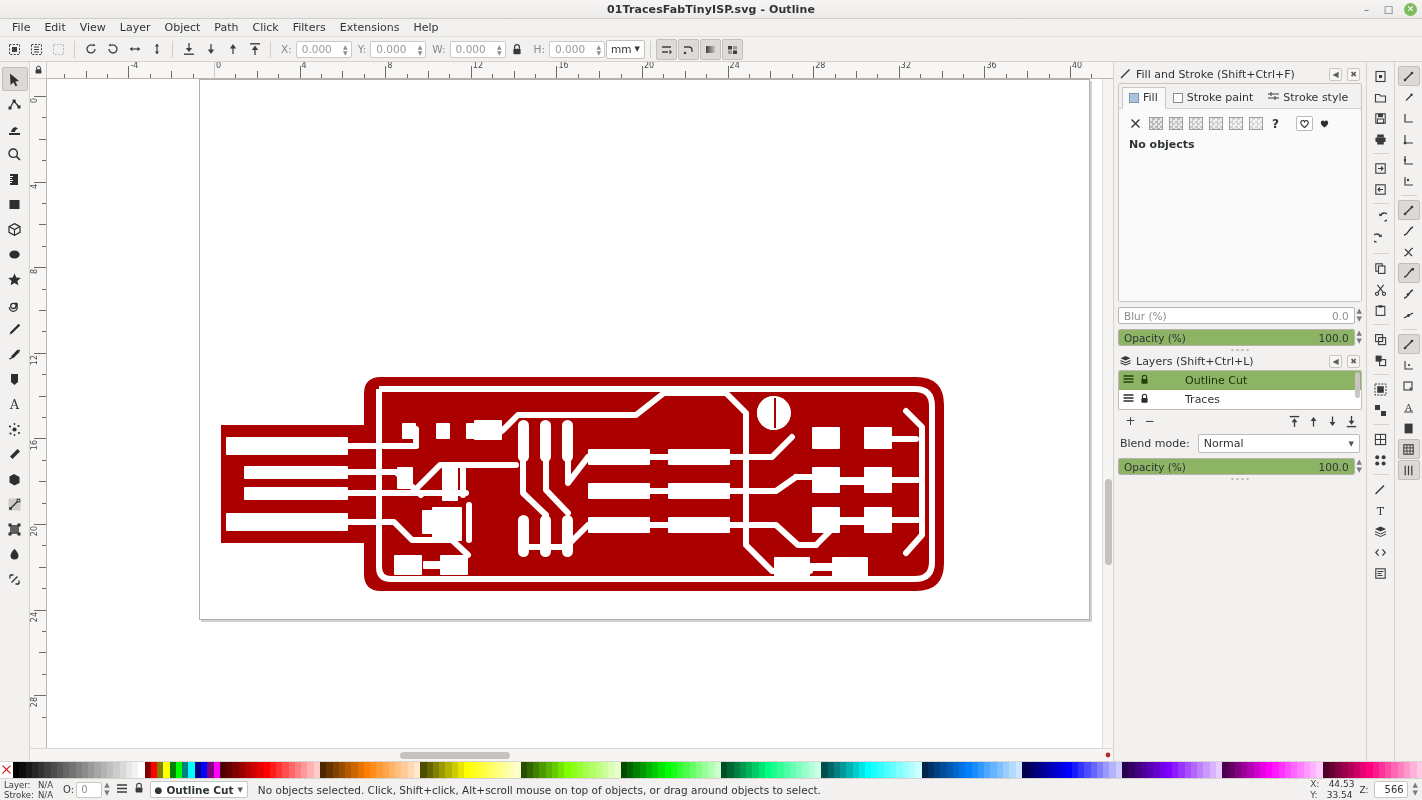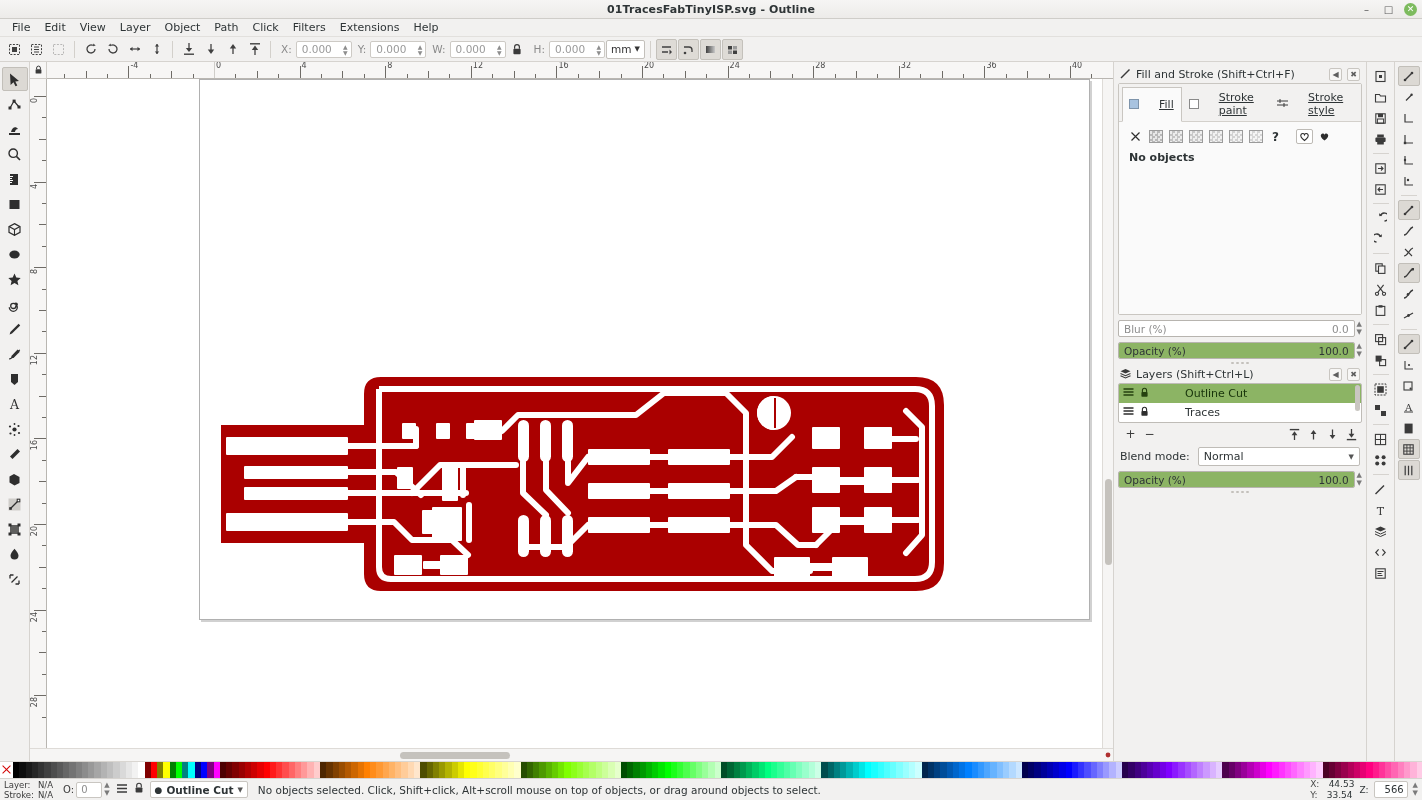--- a/index.html
+++ b/index.html
@@ -104,22 +104,22 @@
   
   .dock { width: 253px; background: #f2f1f0; border-left: 1px solid #d6d3cf;
           display: flex; flex-direction: column; padding: 4px 4px 0 4px; }
   .dlgtitle { height: 17px; display: flex; align-items: center; gap: 5px; padding: 0 2px; }
   .dlgtitle .t { font-size: 11px; color: #2e3436; flex: 1; }
   .dbtn { width: 13px; height: 13px; border: 1px solid #c9c6c1; border-radius: 2px; background: #f7f6f5;
           display: flex; align-items: center; justify-content: center; font-size: 8px; color: #5f5f5f; }
   .panel { background: #fafafa; border: 1px solid #c9c6c1; border-radius: 2px; }
 
   .fstabs { display: flex; gap: 0; padding: 3px 3px 0 3px; border-bottom: 1px solid #d3d0cb; background: #f2f1f0; }
-  .fstab { display: flex; align-items: center; gap: 20px; padding: 3px 7px 4px 6px; font-size: 11px;
-           color: #2e3436; border: 1px solid transparent; border-bottom: none; text-decoration: underline; }
+  .fstab { display: flex; align-items: center; gap: 4px; padding: 3px 7px 4px 6px; font-size: 11px;
+           color: #2e3436; border: 1px solid transparent; border-bottom: none; }
   .fstab.active { background: #fafafa; border-color: #c9c6c1; border-bottom: 1px solid #fafafa; margin-bottom: -1px; }
   .paintrow { display: flex; align-items: center; gap: 3px; padding: 7px 8px 5px 8px; }
   .paintbtn { width: 17px; height: 15px; border: 1px solid transparent; display: flex; align-items: center; justify-content: center; }
   .paintbtn.on { border: 1px solid #bdbab5; background: #fff; border-radius: 2px; }
   .swatch { width: 14px; height: 13px; border: 1px solid #9b9b9b; }
   .noobj { font-size: 11px; font-weight: bold; padding: 2px 10px 0 10px; color: #2e3436; }
   .fsbody { height: 192px; background: #fafafa; }
 
   .sliderrow { display: flex; align-items: center; margin-top: 5px; gap: 2px; }
   .slider { flex: 1; height: 17px; border: 1px solid #b7b4af; border-radius: 2px; position: relative;

